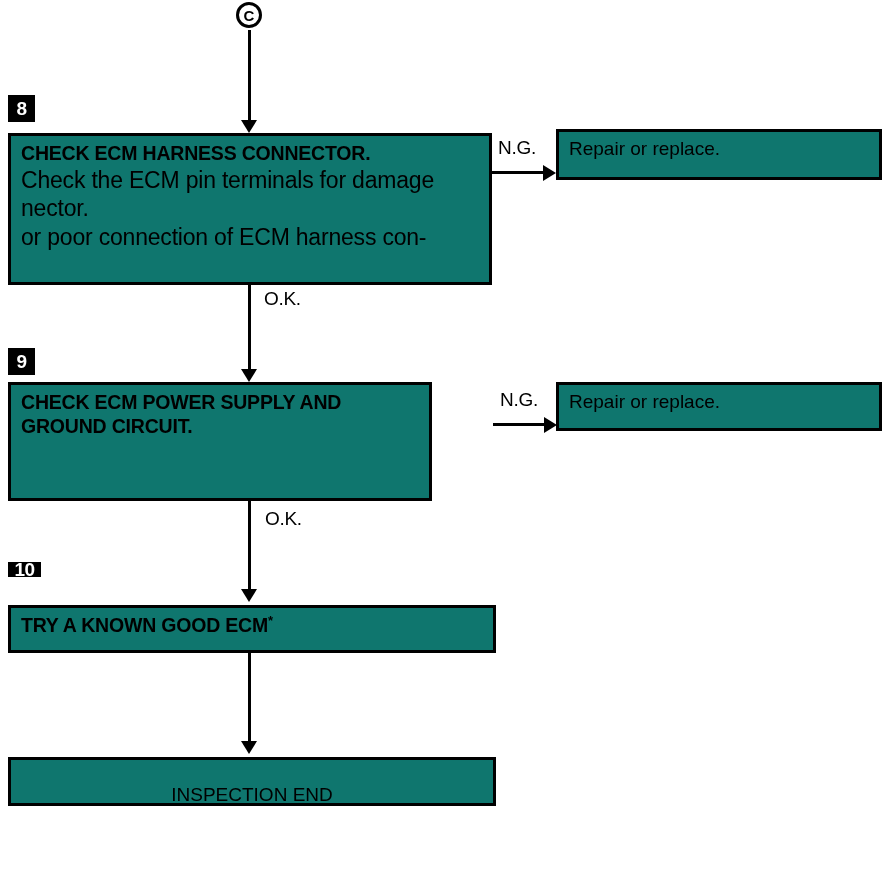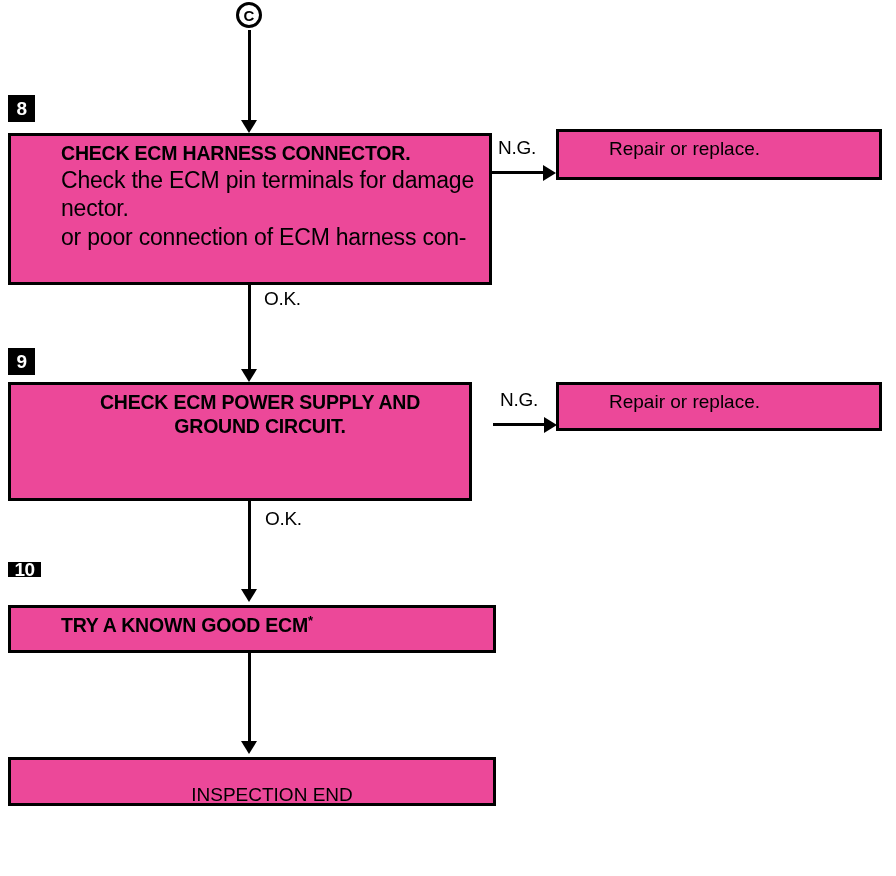--- a/index.html
+++ b/index.html
@@ -45,23 +45,22 @@
     font-size: 19px;
     line-height: 1;
     letter-spacing: -0.5px;
     box-sizing: border-box;
   }
 
   
   .box {
     position: absolute;
     border: 3px solid #000000;
-    background: #ec4899;
+    background: #0f766e;
     box-sizing: border-box;
-    padding-left: 40px;
   }
   .box-inner {
     padding: 6px 10px 0 10px;
   }
   .title-line {
     font-weight: bold;
     font-size: 19.5px;
     line-height: 1.22;
     letter-spacing: -0.2px;
     white-space: nowrap;
@@ -175,21 +174,21 @@
   </div>
 
   <div class="vline" style="left:248px; top:285px; height:87px;"></div>
   <div class="arrow-down" style="left:241px; top:369px;"></div>
   <div class="branch-label" style="left:264px; top:289px;">O.K.</div>
 
   <div class="step-badge" style="left:8px; top:348px; width:27px; height:27px;">
     <span>9</span>
   </div>
 
-  <div class="box" style="left:8px; top:382px; width:464px; height:119px;text-align:center;">
+  <div class="box" style="left:8px; top:382px; width:424px; height:119px;">
     <div class="box-inner">
       <div class="title-line">CHECK ECM POWER SUPPLY AND</div>
       <div class="title-line">GROUND CIRCUIT.</div>
     </div>
   </div>
 
   <div class="branch-label" style="left:500px; top:390px;">N.G.</div>
   <div class="hline" style="left:493px; top:423px; width:54px;"></div>
   <div class="arrow-right" style="left:544px; top:417px;"></div>
 

